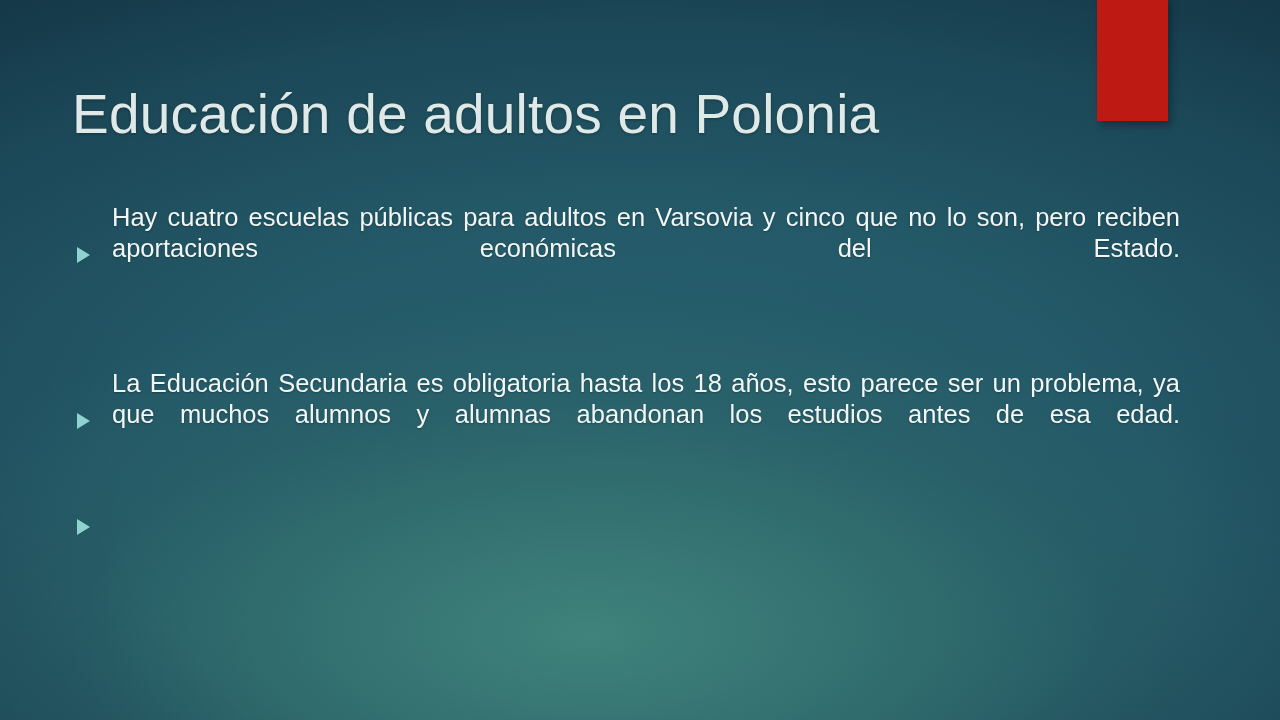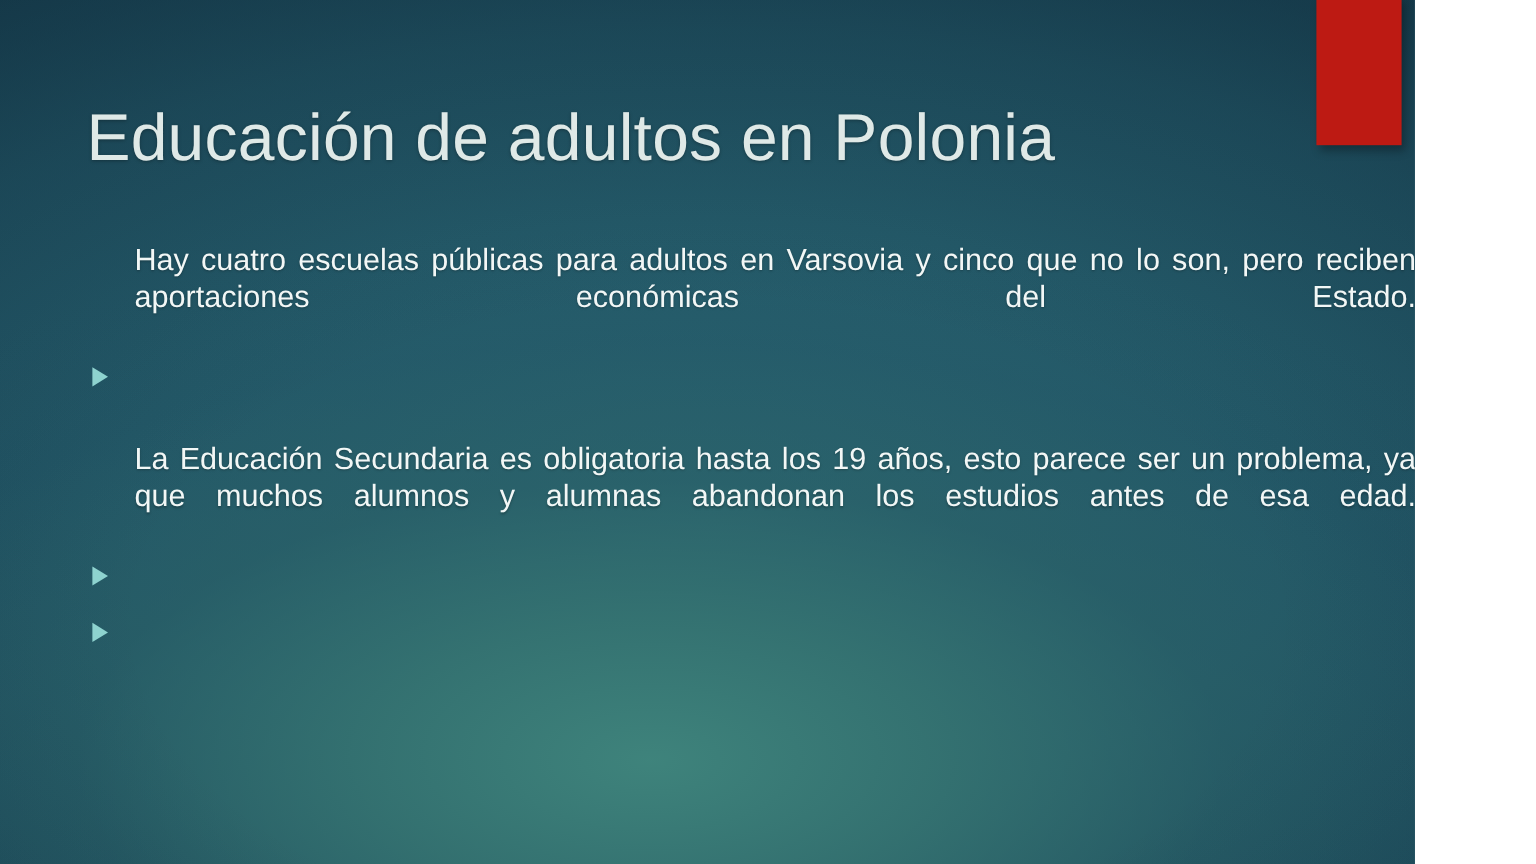--- a/index.html
+++ b/index.html
@@ -5,21 +5,21 @@
   html, body {
     margin: 0;
     padding: 0;
     width: 1280px;
     height: 720px;
     overflow: hidden;
   }
 
   #slide {
     position: relative;
-    width: 1179px;
+    width: 1280px;
     height: 720px;
     background-color: #1c4757;
     background-image:
       radial-gradient(ellipse 78% 62% at 46% 88%,
         rgba(63,132,124,0.98) 0%,
         rgba(55,118,114,0.82) 26%,
         rgba(42,96,101,0.50) 52%,
         rgba(28,71,87,0.12) 78%,
         rgba(26,66,86,0) 100%),
       radial-gradient(ellipse 120% 100% at 50% 60%,
@@ -72,21 +72,21 @@
   .body-list {
     position: absolute;
     left: 72px;
     top: 176px;
     width: 1108px;
     z-index: 4;
   }
 
   .bullet-row {
     display: flex;
-    align-items: flex-end;
+    align-items: center;
     margin-bottom: 20px;
   }
   .bullet-row:last-child { margin-bottom: 0; }
 
   .bullet-marker {
     flex: 0 0 auto;
     width: 40px;
     padding-top: 11px;
     display: flex;
     justify-content: flex-start;
@@ -134,21 +134,21 @@
       <span class="bullet-marker">
         <span class="tri"></span>
       </span>
       <p class="bullet-text">Hay cuatro escuelas públicas para adultos en Varsovia y cinco que no lo son, pero reciben aportaciones económicas del Estado.</p>
     </div>
 
     <div class="bullet-row">
       <span class="bullet-marker">
         <span class="tri"></span>
       </span>
-      <p class="bullet-text">La Educación Secundaria es obligatoria hasta los 19 años, esto parece ser un problema, ya que muchos alumnos y alumnas abandonan los estudios antes de esa edad.</p>
+      <p class="bullet-text">La Educación Secundaria es obligatoria hasta los 18 años, esto parece ser un problema, ya que muchos alumnos y alumnas abandonan los estudios antes de esa edad.</p>
     </div>
 
 
     <div class="bullet-row">
       <span class="bullet-marker">
         <span class="tri"></span>
       </span>
 
     </div>
 

